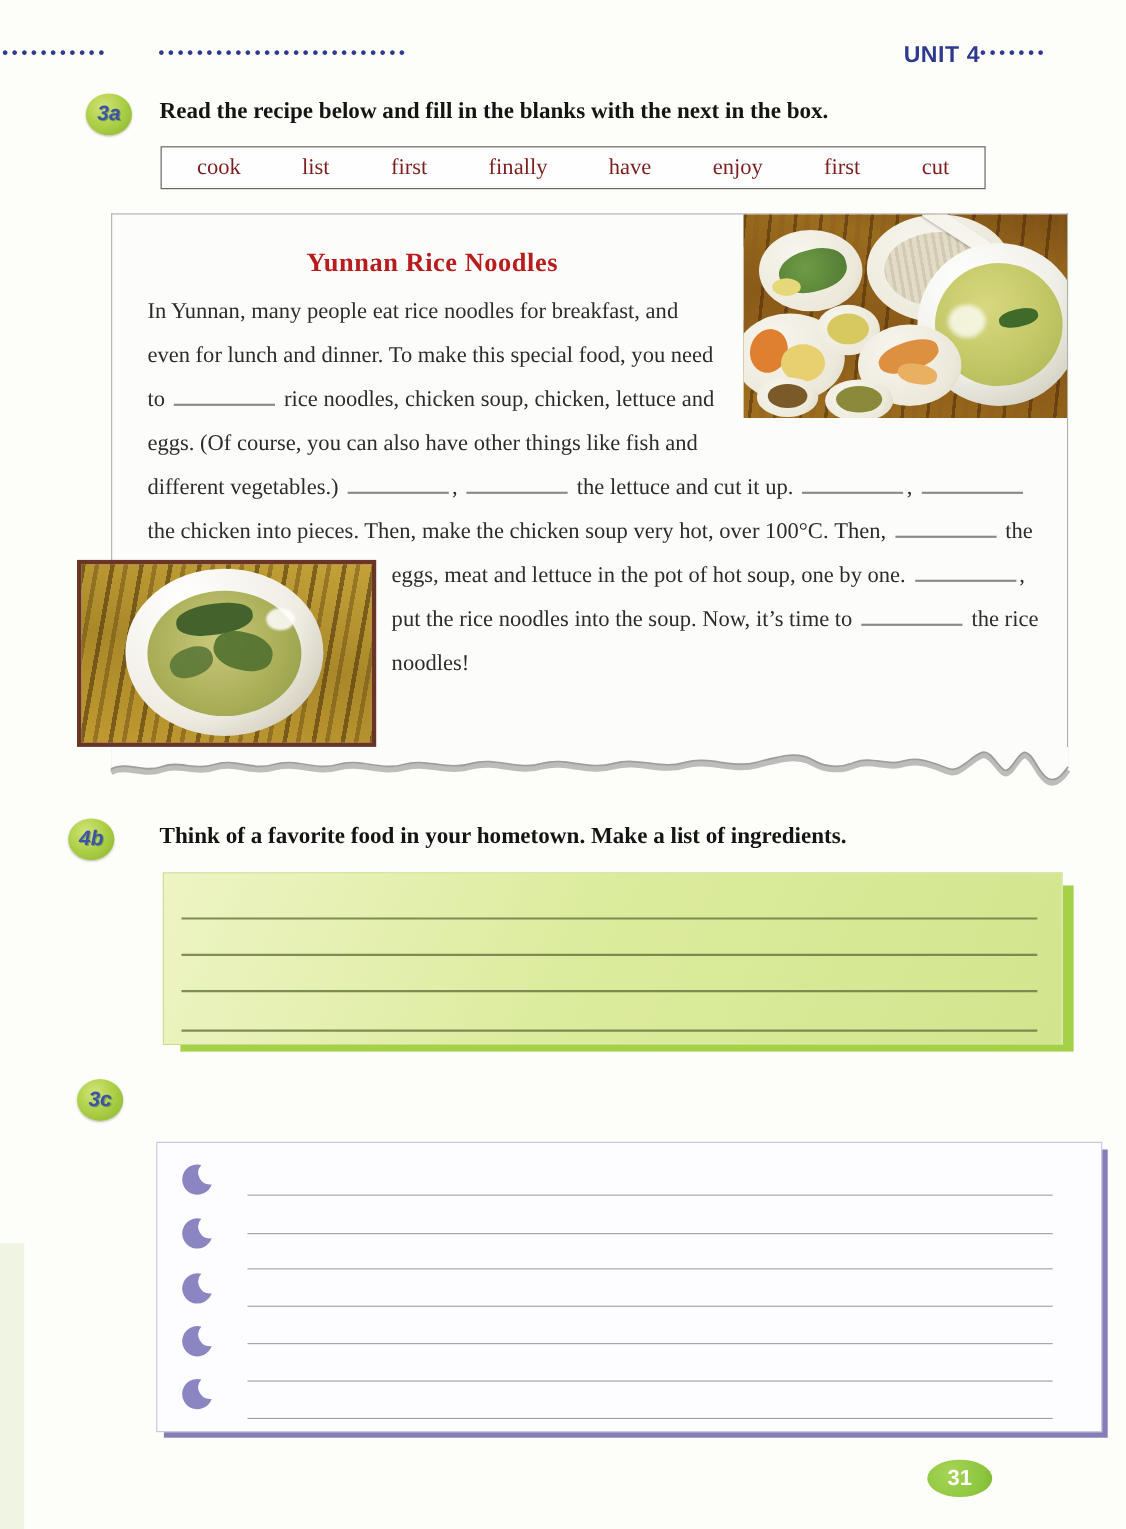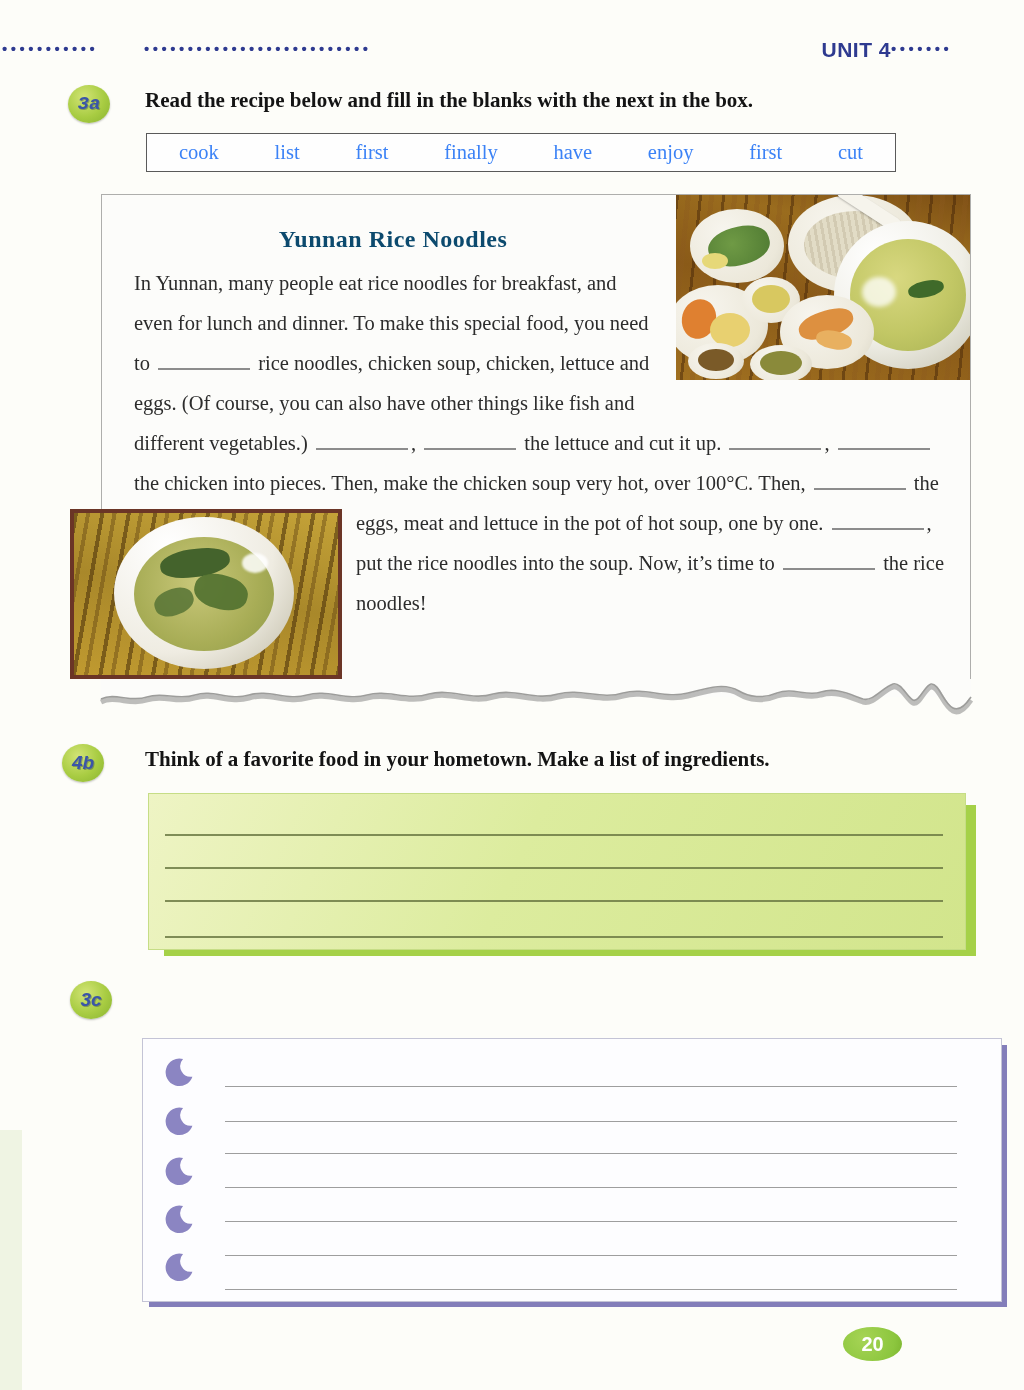--- a/index.html
+++ b/index.html
@@ -23,27 +23,27 @@
          font:italic bold 19px "Liberation Sans",sans-serif;color:#3a55a8;
          text-shadow:1px 1px 0 rgba(30,40,90,.35);
          background:radial-gradient(circle at 38% 32%, #d2e476, #a8cc42 55%, #8fb834 90%);
          box-shadow:0 1px 2px rgba(0,0,0,.25);}
   .instr{position:absolute;left:145px;width:830px;font:bold 21px "Liberation Serif",serif;color:#141414;}
 
   
   .word-box{position:absolute;left:146px;top:133px;width:750px;height:39px;
             border:1.5px solid #5a5a5a;background:#fefefe;display:flex;align-items:center;
             justify-content:space-between;padding:0 32px;box-sizing:border-box;}
-  .word-box .word{font:20.5px "Liberation Serif",serif;color:#3b82f6;}
+  .word-box .word{font:20.5px "Liberation Serif",serif;color:#7f1d1d;}
 
   
   .recipe-box{position:absolute;left:101px;top:194px;width:870px;height:503px;
               background:#fcfcfa;border:1px solid #aeaeac;border-bottom:none;box-sizing:border-box;}
   .recipe-inner{padding:14px 26px 0 32px;font-size:20.5px;line-height:40px;color:#2c2c2c;}
-  .recipe-title{font-size:24px;font-weight:bold;text-align:center;margin:10px 0 4px;color:#0c4a6e;letter-spacing:.5px;}
+  .recipe-title{font-size:24px;font-weight:bold;text-align:center;margin:10px 0 4px;color:#b91c1c;letter-spacing:.5px;}
   .blank{display:inline-block;width:92px;height:13px;border-bottom:2px solid #8c8c8c;margin:0 3px;}
 
   
   .torn-edge{position:absolute;left:-1px;bottom:-20px;width:870px;height:38px;overflow:visible;}
 
   
   .photo-ingredients{float:right;width:294px;height:185px;margin:-14px -26px 10px 24px;
      position:relative;overflow:hidden;
      background:
        repeating-linear-gradient(96deg, rgba(61,31,6,.45) 0 3px, rgba(0,0,0,0) 3px 10px,
@@ -84,21 +84,21 @@
 
 <div class="page">
 
   <div class="header">
     <span class="dots dots-left">•••••••••••</span>
     <span class="dots dots-mid">••••••••••••••••••••••••••</span>
     <span class="hdr-unit">UNIT 4</span>
     <span class="dots dots-right">•••••••</span>
   </div>
 
-  <div class="badge" style="left:68px;top:85px;font-family:Liberation Mono, monospace;">3a</div>
+  <div class="badge" style="left:78px;top:85px;">3a</div>
   <div class="instr" style="top:88px;">Read the recipe below and fill in the blanks with the next in the box.</div>
   <div class="word-box">
       <span class="word">cook</span>
       <span class="word">list</span>
       <span class="word">first</span>
       <span class="word">finally</span>
       <span class="word">have</span>
       <span class="word">enjoy</span>
       <span class="word">first</span>
       <span class="word">cut</span>
@@ -198,15 +198,15 @@
     <div class="wline" style="top:82px;"></div>
     <div class="wline" style="top:114px;"></div>
     <div class="wline" style="top:148px;"></div>
     <div class="wline" style="top:182px;"></div>
     <div class="wline" style="top:216px;"></div>
     <div class="wline" style="top:250px;"></div>
   </div>
 
   <div class="edge-tint"></div>
 
-  <div class="page-num">20</div>
+  <div class="page-num">31</div>
 
 </div>
 
 </body></html>

